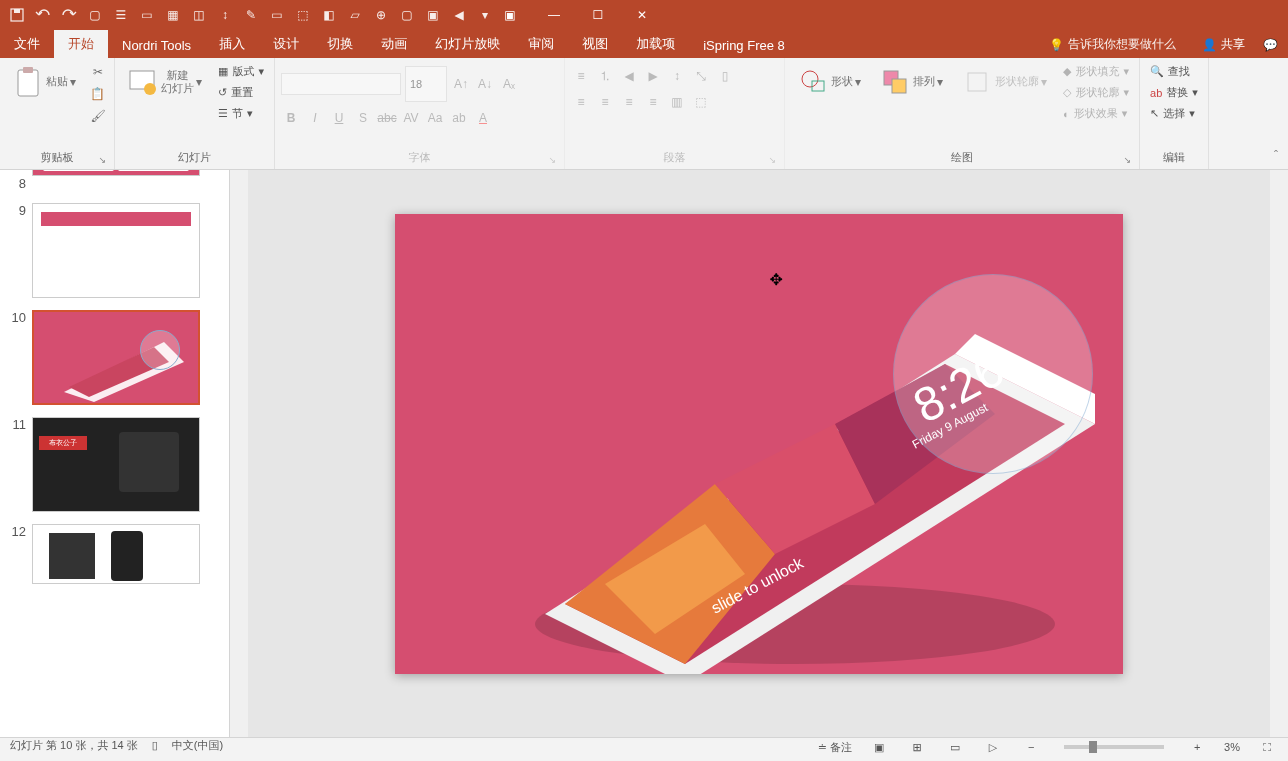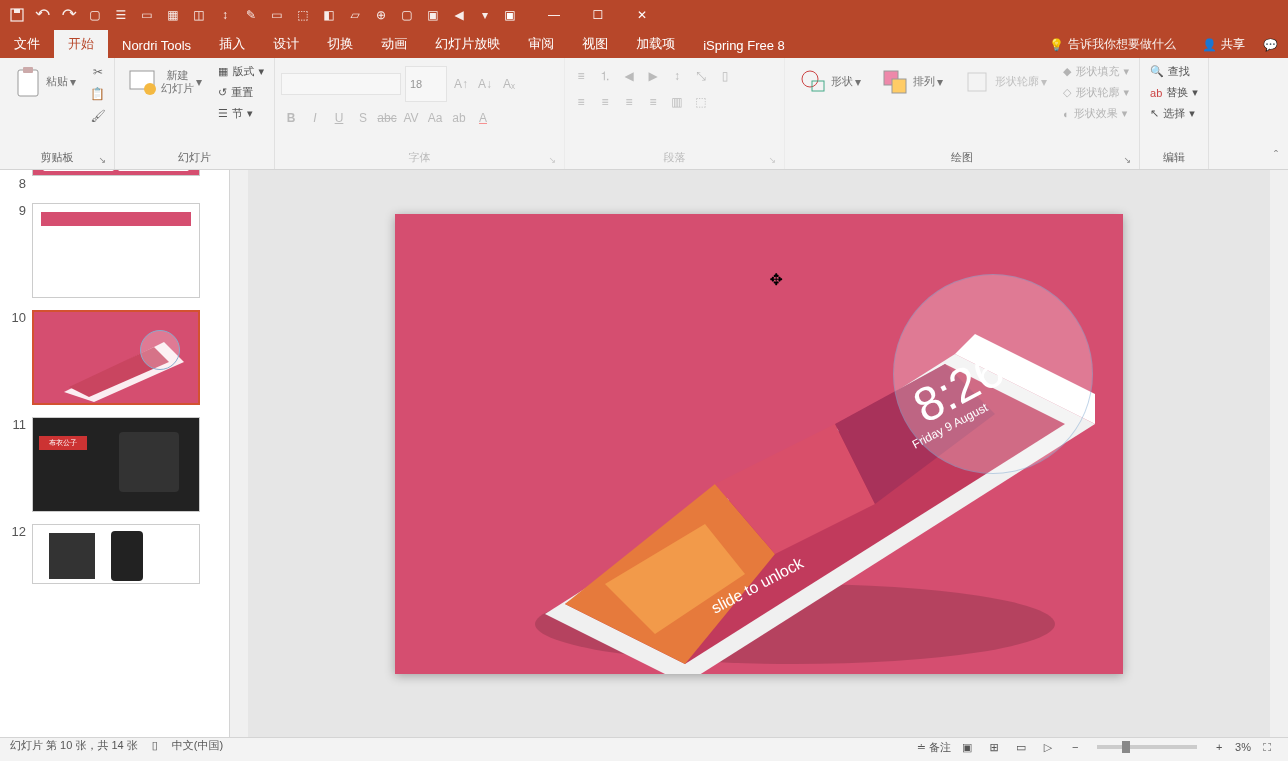--- a/index.html
+++ b/index.html
@@ -46,21 +46,21 @@
 .thumb-10 { background: #d54e70; }
 .thumb-11 { background: #222; }
 .thumb-12 { background: #fff; }
 
 .canvas-area { flex: 1; position: relative; overflow: hidden; display: flex; align-items: center; justify-content: center; }
 .slide { width: 728px; height: 460px; background: #d54e70; box-shadow: 0 2px 10px rgba(0,0,0,0.3); position: relative; margin-top: -20px; }
 .canvas-scroll-v { width: 18px; background: #f0f0f0; }
 
 .status-bar { height: 24px; background: #f3f3f3; border-top: 1px solid #d4d4d4; display: flex; align-items: flex-start; padding: 0 10px; font-size: 11px; color: #555; }
 .status-left { display: flex; gap: 14px; align-items: center; }
-.status-right { margin-left: auto; display: flex; gap: 5px; align-items: center; }
+.status-right { margin-left: auto; display: flex; gap: 16px; align-items: center; }
 .view-btn { width: 22px; height: 18px; display: flex; align-items: center; justify-content: center; cursor: pointer; }
 .zoom-slider { width: 100px; height: 4px; background: #ccc; position: relative; margin: 0 6px; }
 .zoom-thumb { width: 8px; height: 12px; background: #888; position: absolute; left: 25px; top: -4px; }
 
 svg { display: block; }
 .font-select { width: 120px; height: 22px; border: 1px solid #ccc; background: #fff; font-size: 11px; padding: 0 4px; }
 .font-size { width: 42px; height: 36px; border: 1px solid #ccc; background: #fff; font-size: 11px; padding: 4px 4px; }
 
 .phone-mock { position: absolute; left: 60px; top: 40px; width: 640px; height: 420px; }
 .magnifier { position: absolute; right: 30px; top: 60px; width: 200px; height: 200px; border-radius: 50%; background: rgba(255,255,255,0.25); border: 1px solid rgba(100,150,200,0.4); }

